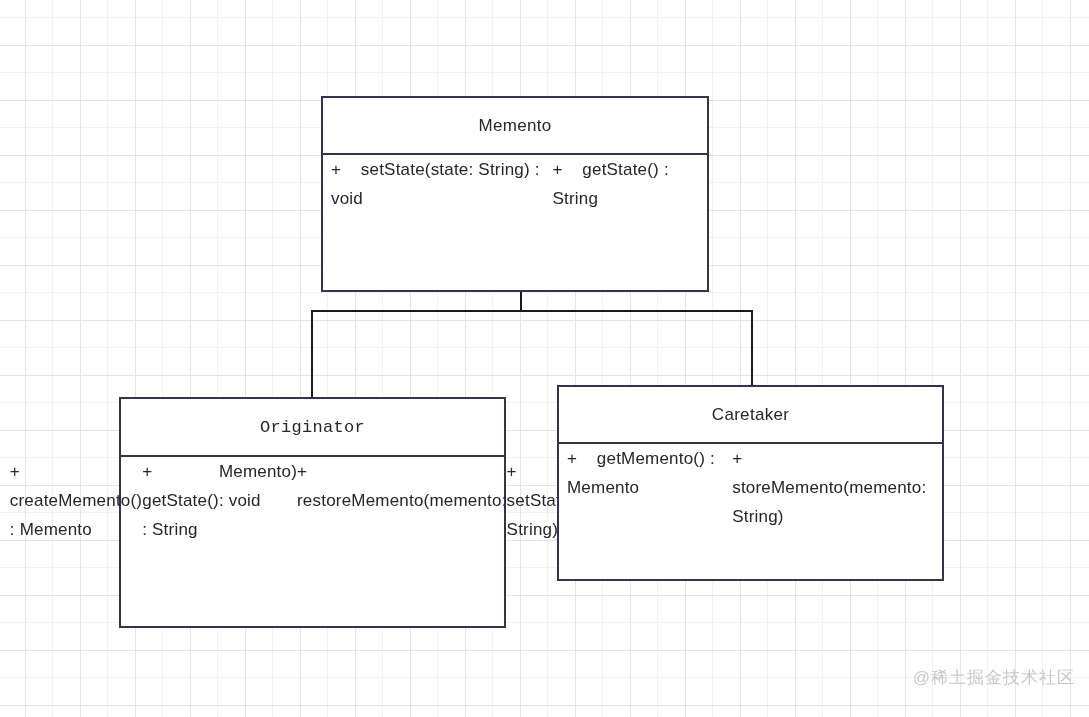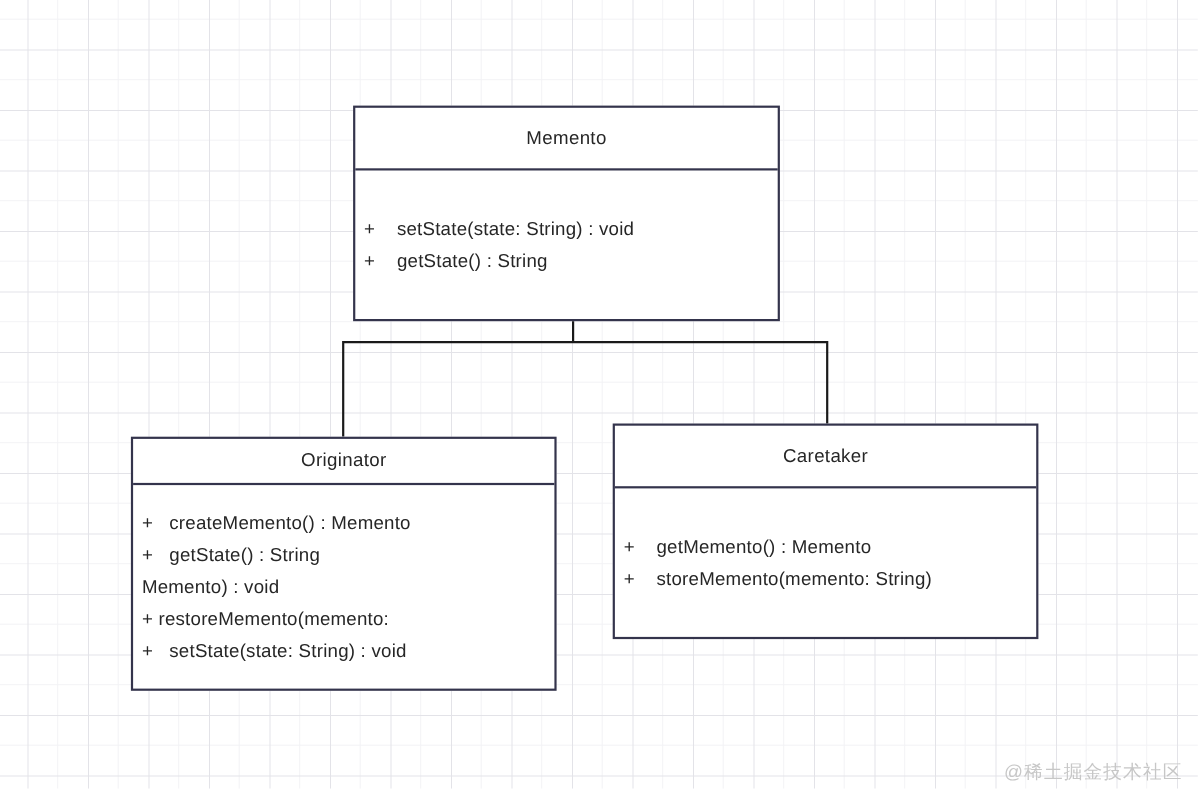--- a/index.html
+++ b/index.html
@@ -46,35 +46,35 @@
     align-items: center;
     justify-content: center;
     font-size: 17px;
     color: #262626;
     letter-spacing: 0.3px;
     flex: 0 0 auto;
   }
   .uml-methods {
     flex: 1 1 auto;
     display: flex;
-    flex-direction: column;
+    flex-direction: row;
     justify-content: center;
     padding: 0 4px 0 8px;
   }
   .method-line {
     font-size: 17px;
     line-height: 29px;
     color: #262626;
     white-space: pre-wrap;
     letter-spacing: 0.2px;
   }
   .watermark {
     position: absolute;
     right: 14px;
-    bottom: 4px;
+    bottom: 28px;
     font-size: 17px;
     color: #c7c7c7;
     letter-spacing: 1px;
   }
 </style>
 </head>
 <body>
 
 <div class="canvas">
 
@@ -86,21 +86,21 @@
 
   <div class="uml-class" style="left:321px; top:74px; width:388px; height:196px;margin-top:22px;">
     <div class="uml-title" style="height:57px;">Memento</div>
     <div class="uml-methods">
       <div class="method-line">+    setState(state: String) : void</div>
       <div class="method-line">+    getState() : String</div>
     </div>
   </div>
 
   <div class="uml-class" style="left:119px; top:397px; width:387px; height:231px;">
-    <div class="uml-title" style="height:42px;">Originator</div>
+    <div class="uml-title" style="height:58px;font-family:Liberation Mono, monospace;">Originator</div>
     <div class="uml-methods">
       <div class="method-line">+   createMemento() : Memento</div>
       <div class="method-line">+   getState() : String</div>
       <div class="method-line">Memento) : void</div>
       <div class="method-line">+ restoreMemento(memento:</div>
       <div class="method-line">+   setState(state: String) : void</div>
     </div>
   </div>
 
   <div class="uml-class" style="left:557px; top:385px; width:387px; height:196px;">

